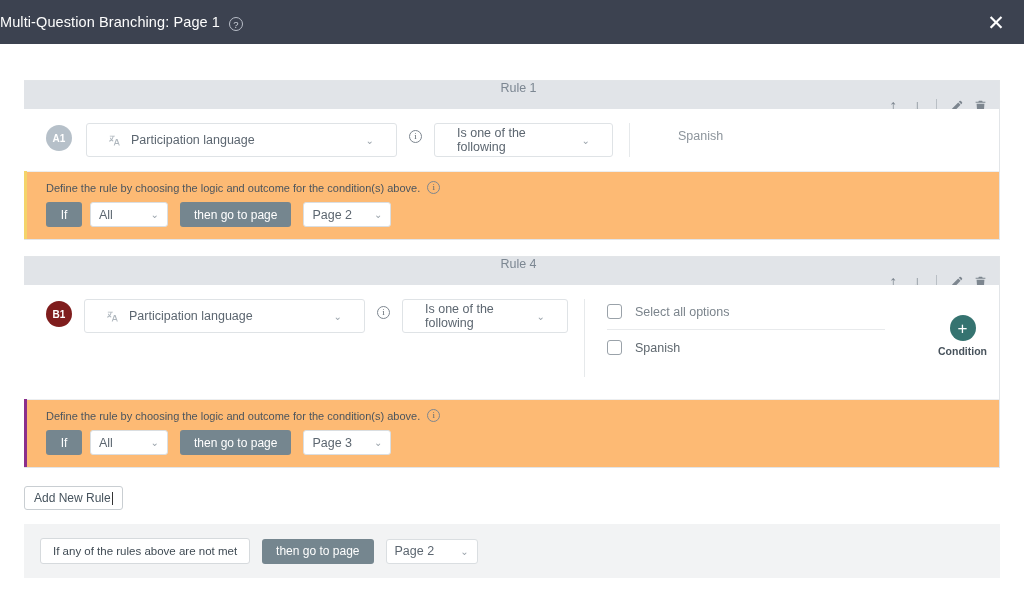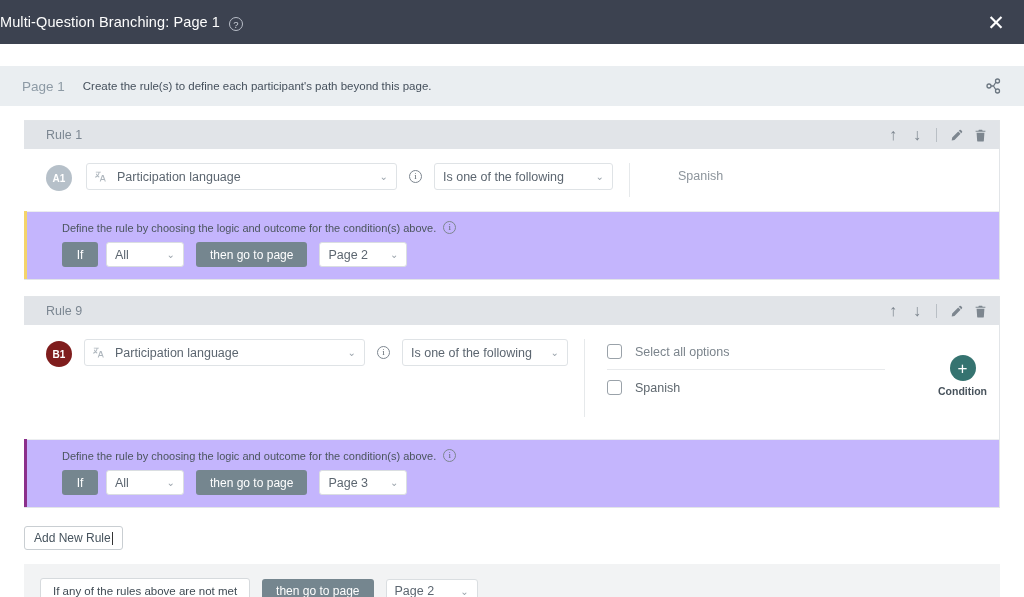--- a/index.html
+++ b/index.html
@@ -56,21 +56,21 @@
     border: 1px solid #e2e5e8;
     border-left: none;
     margin-bottom: 16px;
     background: #fff;
   }
   .rule-accent {
     position: absolute; left: 0; top: 0; bottom: 0; width: 3px;
   }
   .rule-head {
     height: 28px; background: #e1e4e8; display: flex; align-items: center;
-    padding-left: 22px; padding-right: 8px; position: relative;
+    padding-left: 22px; padding-right: 8px; position: relative; flex-direction: column;
   }
   .rule-head .rule-title { color: #7c8792; font-size: 12.5px; }
   .rule-head-actions {
     margin-left: auto; display: flex; align-items: center; gap: 2px;
     color: #7d868f;
   }
   .icon-btn {
     width: 22px; height: 22px; display: flex; align-items: center; justify-content: center;
     cursor: pointer; color: #7d868f;
   }
@@ -80,23 +80,23 @@
     display: flex; align-items: flex-start; padding: 14px 10px 14px 22px;
     background: #fff; position: relative; min-height: 54px;
   }
   .badge {
     width: 26px; height: 26px; border-radius: 50%;
     display: flex; align-items: center; justify-content: center;
     color: #fff; font-size: 10px; font-weight: 700; flex: 0 0 auto;
     margin-top: 2px; letter-spacing:.2px;
   }
   .field {
-    height: 27px; border: 1px solid #dfe3e6; border-radius: 3px;
+    height: 34px; border: 1px solid #dfe3e6; border-radius: 3px;
     background: #fff; display: flex; align-items: center;
-    padding: 0 8px; font-size: 12.5px; color: #5c6670; cursor: pointer;
+    padding: 0 22px; font-size: 12.5px; color: #5c6670; cursor: pointer;
     position: relative;
   }
   .field .caret {
     margin-left: auto; color: #9aa3ab; font-size: 10px; padding-left: 10px;
   }
   .translate-icon { margin-right: 9px; color: #aeb6bd; display:flex; align-items:center; }
   .info-icon {
     width: 13px; height: 13px; border-radius: 50%; border: 1px solid #7d868f;
     color: #5f686f; font-size: 9px; line-height: 1; display: inline-flex;
     align-items: center; justify-content: center; font-family: "Liberation Serif", serif;
@@ -130,22 +130,22 @@
   }
   .add-cond .circle {
     width: 26px; height: 26px; border-radius: 50%; background: #357370;
     color: #fff; display: flex; align-items: center; justify-content: center;
     font-size: 17px; font-weight: 300; line-height: 1;
   }
   .add-cond .lbl { font-size: 10.5px; color: #48535c; margin-top: 4px; font-weight: bold; }
 
   
   .logic-area {
-    background: #c4b5fd; border-top: 1px solid #eceef0;
-    padding: 9px 10px 12px 38px;
+    background: #fdba74; border-top: 1px solid #eceef0;
+    padding: 9px 10px 12px 22px;
   }
   .logic-help {
     font-size: 11px; color: #4b555e; display: flex; align-items: center; gap: 7px;
     margin-bottom: 8px;
   }
   .logic-row { display: flex; align-items: center; gap: 8px; }
   .pill-btn {
     background: #75868f; color: #fff; border: none; border-radius: 3px;
     height: 25px; font-size: 12px; font-family: inherit; cursor: pointer;
     display: flex; align-items: center; justify-content: center;
@@ -188,32 +188,20 @@
 
   <div class="titlebar">
     <div class="title">
       <span>Multi-Question Branching: Page 1</span><span class="help-icon">?</span>
     </div>
     <div class="close-btn">✕</div>
   </div>
 
   <div class="white-gap"></div>
 
-  <div class="page-strip">
-    <span class="page-label">Page 1</span>
-    <span class="page-desc">Create the rule(s) to define each participant's path beyond this page.</span>
-    <span class="branch-icon">
-      <svg viewBox="0 0 20 20" width="20" height="20" fill="none" stroke="currentColor" stroke-width="1.3">
-        <circle cx="13.5" cy="5" r="2"></circle>
-          <circle cx="13.5" cy="15" r="2"></circle>
-          <circle cx="5" cy="10" r="2"></circle>
-        <path d="M7 10h2.5M9.5 10l2.5-4M9.5 10l2.5 4"></path>
-      </svg>
-    </span>
-  </div>
 
   <div class="body-area">
 
     
     <div class="rule-card">
       <div class="rule-accent" style="background:#f4d46a"></div>
 
       <div class="rule-head">
         <span class="rule-title">Rule 1</span>
         <span class="rule-head-actions">
@@ -271,21 +259,21 @@
           </div>
         </div>
       </div>
     </div>
 
     
     <div class="rule-card">
       <div class="rule-accent" style="background:#8b2f8b"></div>
 
       <div class="rule-head">
-        <span class="rule-title">Rule 9</span>
+        <span class="rule-title">Rule 4</span>
         <span class="rule-head-actions">
           <span class="icon-btn">↑</span>
           <span class="icon-btn">↓</span>
           <span class="icon-sep"></span>
           <span class="icon-btn">
             <svg viewBox="0 0 16 16" width="13" height="13" fill="currentColor">
                 <path d="M11.8 1.3a1.1 1.1 0 0 1 1.6 0l1.3 1.3a1.1 1.1 0 0 1 0 1.6l-.9.9-2.9-2.9.9-.9zM10.1 3l2.9 2.9-7.5 7.5-3.4.6.6-3.4 7.4-7.6z"></path>
               </svg>
           </span>
           <span class="icon-btn">

